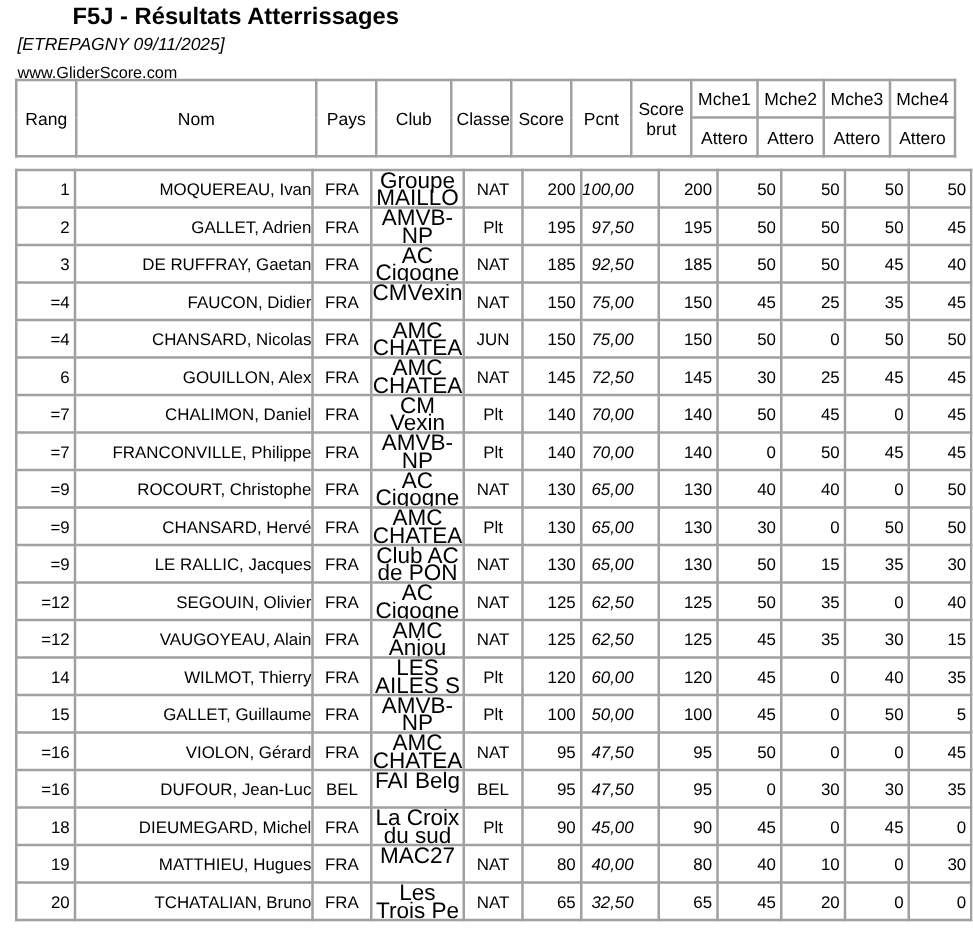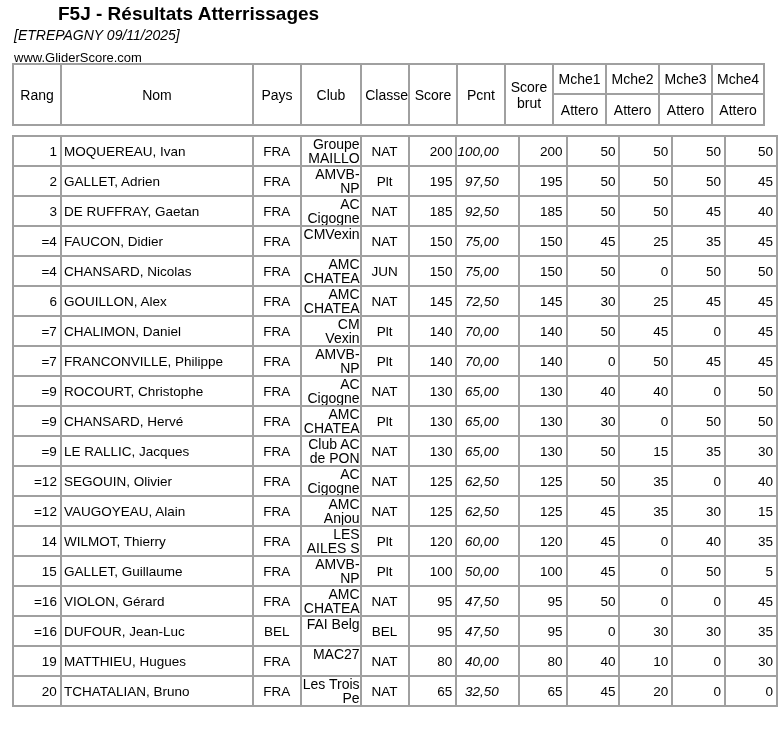--- a/index.html
+++ b/index.html
@@ -12,24 +12,24 @@
   td, th { border: 2px solid #a0a0a0; padding: 0; font-weight: normal; overflow: hidden; }
 
   #hdr { top: 63px; }
   #hdr th { font-size: 14px; text-align: center; vertical-align: middle; line-height: 16px; }
   #hdr .r1 th { height: 28px; }
   #hdr .r2 th { height: 29px; }
 
   #body { top: 135px; }
   #body td { height: 28px; font-size: 13.5px; vertical-align: middle; white-space: nowrap; }
   #body td.num { text-align: right; padding-right: 3px; }
-  #body td.name { text-align: left; padding-left: 2px; }
+  #body td.name { text-align: right; padding-left: 2px; }
   #body td.ctr { text-align: center; }
   #body td.pct { text-align: right; padding-right: 19px; font-style: italic; }
-  #body td.club { text-align: right; font-size: 14px; line-height: 13px; white-space: normal; }
+  #body td.club { text-align: center; font-size: 18px; line-height: 13px; white-space: normal; }
   #body td.club span { display: block; overflow: hidden; height: 28px; line-height: 14px; margin-top: -1px; }
 </style>
 </head>
 <body>
 
 <div class="title">F5J - Résultats Atterrissages</div>
 <div class="subtitle">[ETREPAGNY 09/11/2025]</div>
 <div class="website">www.GliderScore.com</div>
 
 <table id="hdr">
@@ -353,20 +353,36 @@
         <td class="ctr">BEL</td>
         <td class="num">95</td>
         <td class="pct">47,50</td>
         <td class="num">95</td>
         <td class="num">0</td>
         <td class="num">30</td>
         <td class="num">30</td>
         <td class="num">35</td>
       </tr>
       <tr>
+        <td class="num">18</td>
+        <td class="name">DIEUMEGARD, Michel</td>
+        <td class="ctr">FRA</td>
+        <td class="club">
+          <span>La Croix du sud</span>
+        </td>
+        <td class="ctr">Plt</td>
+        <td class="num">90</td>
+        <td class="pct">45,00</td>
+        <td class="num">90</td>
+        <td class="num">45</td>
+        <td class="num">0</td>
+        <td class="num">45</td>
+        <td class="num">0</td>
+      </tr>
+      <tr>
         <td class="num">19</td>
         <td class="name">MATTHIEU, Hugues</td>
         <td class="ctr">FRA</td>
         <td class="club">
           <span>MAC27</span>
         </td>
         <td class="ctr">NAT</td>
         <td class="num">80</td>
         <td class="pct">40,00</td>
         <td class="num">80</td>

